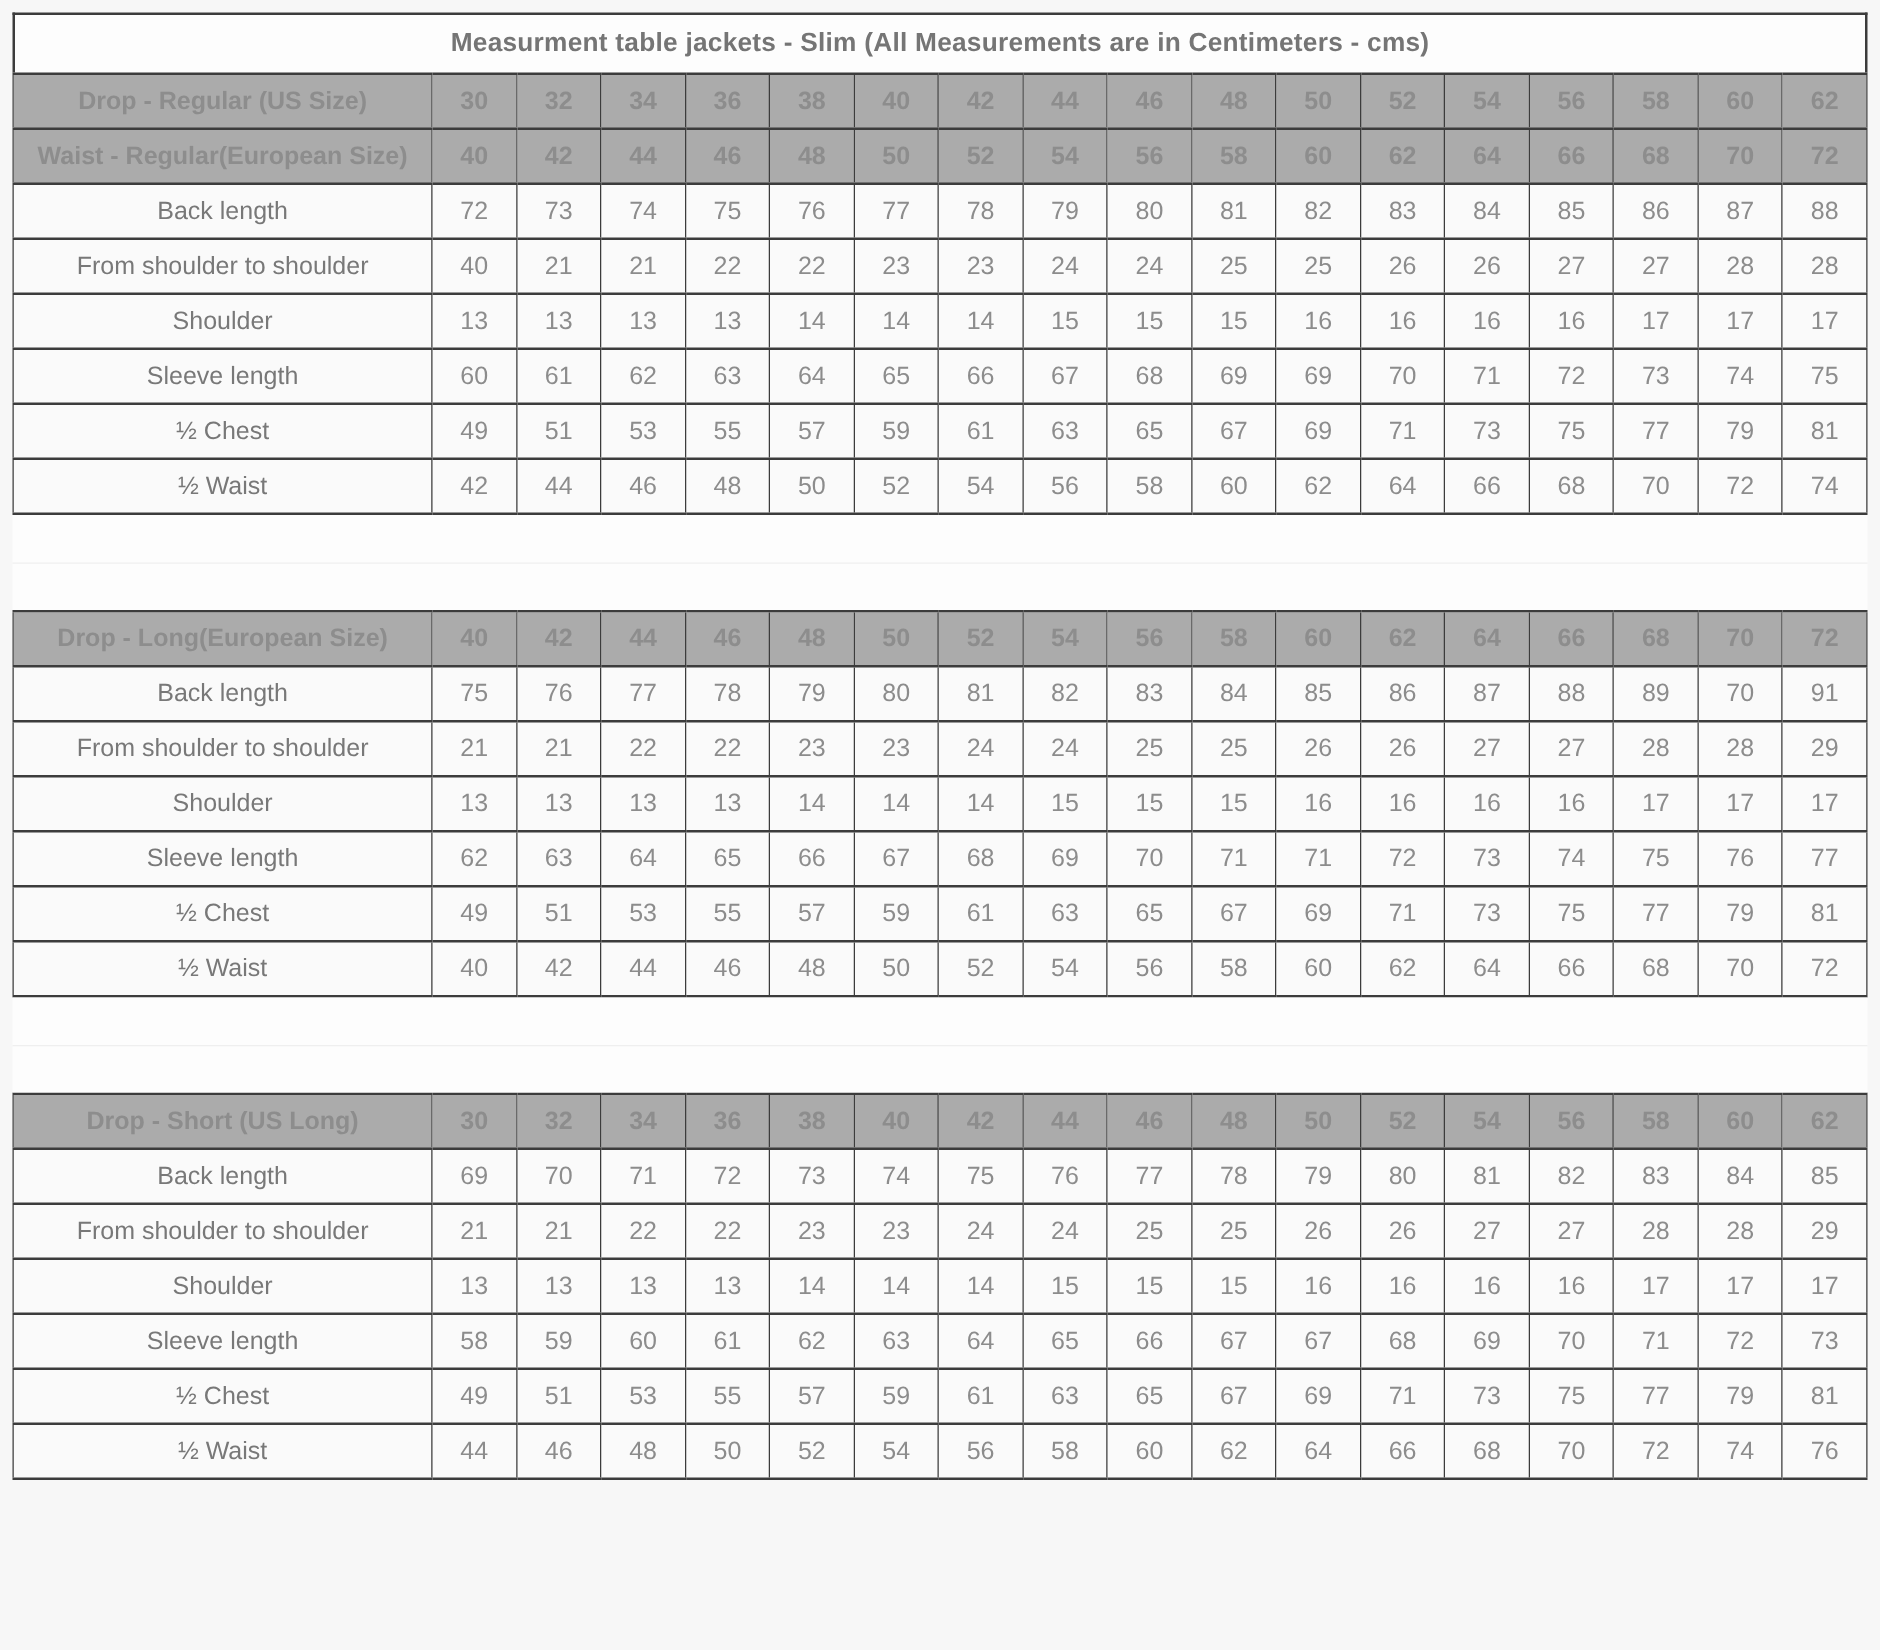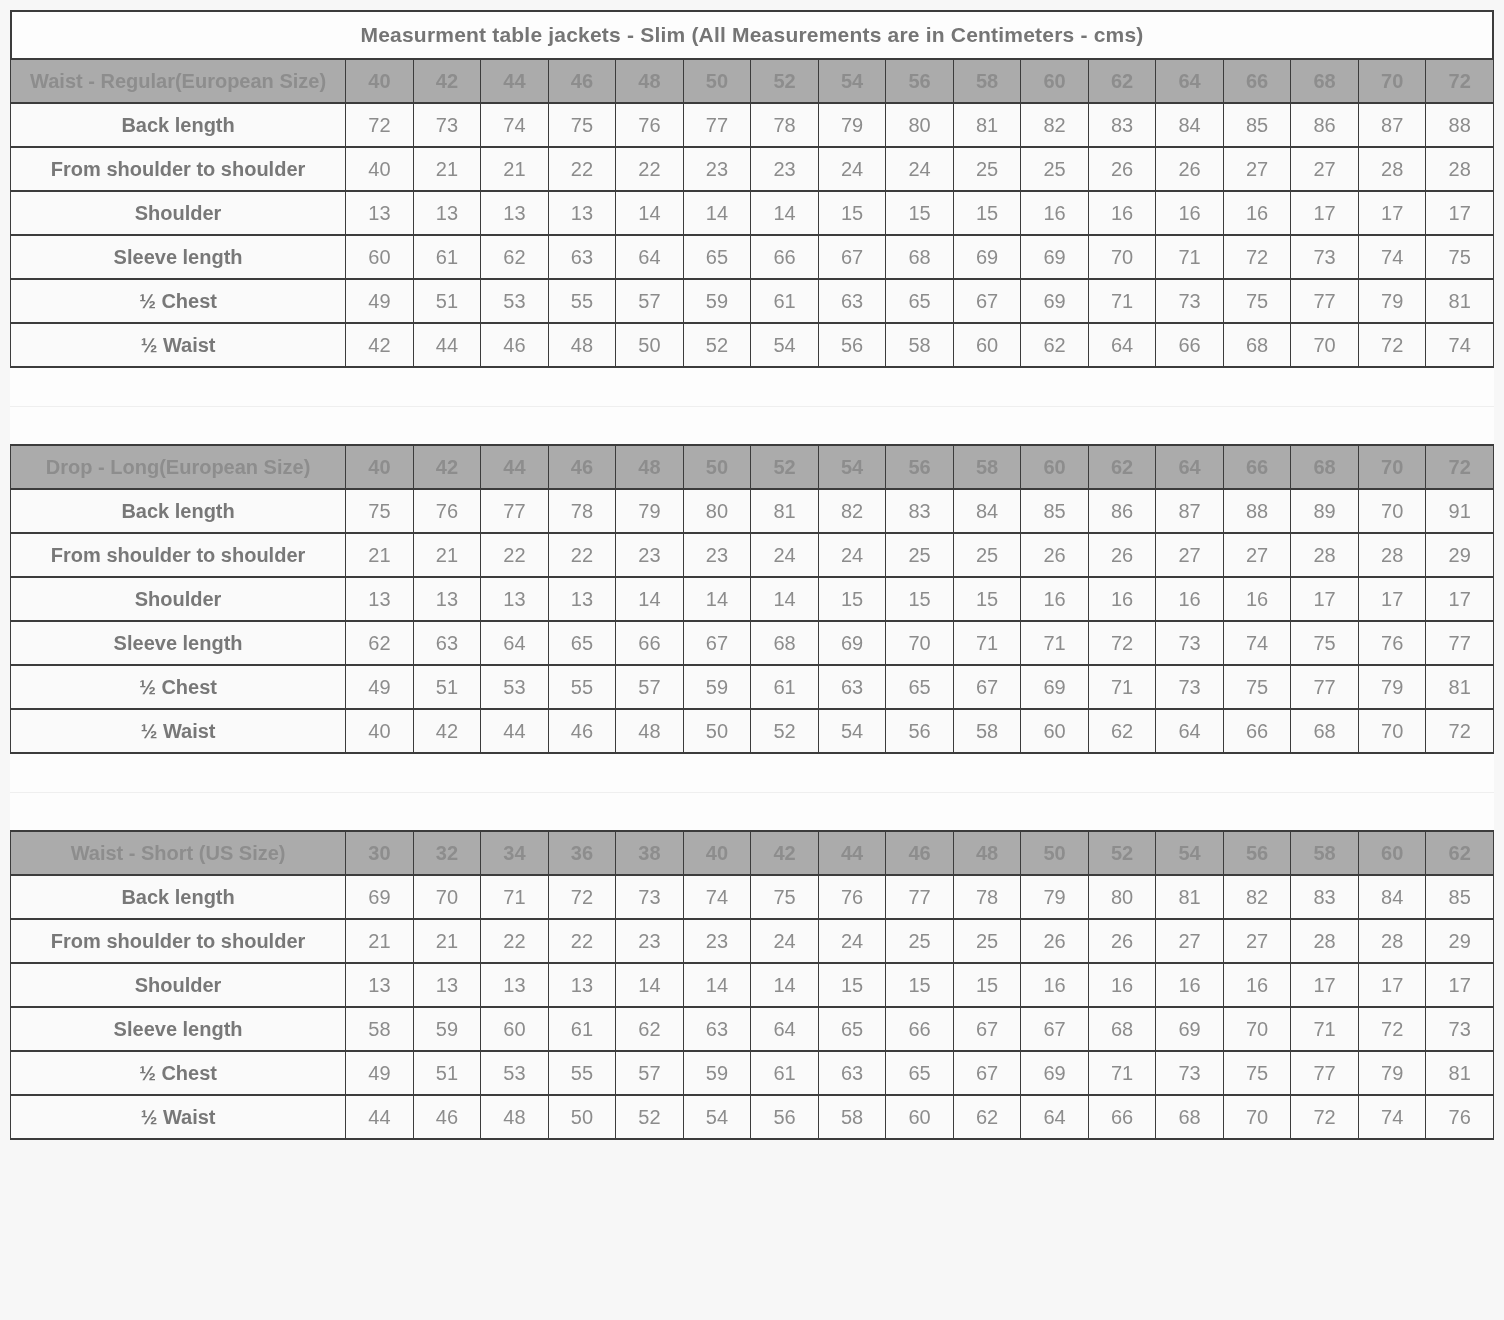--- a/index.html
+++ b/index.html
@@ -52,21 +52,21 @@
     font-weight: bold;
   }
   tr.data-row td {
     background: #fafafa;
     color: #8c8c8c;
     font-weight: normal;
   }
   tr.data-row th {
     background: #fafafa;
     color: #787878;
-    font-weight: bold;
+    font-weight: normal;
   }
   col.label-col { width: 22.6%; }
   .section-gap {
     height: 76px;
     background: #fdfdfd;
     position: relative;
   }
   .section-gap::after {
     content: "";
     position: absolute;
@@ -97,20 +97,40 @@
         <col>
         <col>
         <col>
         <col>
         <col>
         <col>
         <col>
         <col>
       </colgroup>
       <tbody>
+        <tr class="header-row">
+          <th>Drop - Regular (US Size)</th>
+          <td>30</td>
+          <td>32</td>
+          <td>34</td>
+          <td>36</td>
+          <td>38</td>
+          <td>40</td>
+          <td>42</td>
+          <td>44</td>
+          <td>46</td>
+          <td>48</td>
+          <td>50</td>
+          <td>52</td>
+          <td>54</td>
+          <td>56</td>
+          <td>58</td>
+          <td>60</td>
+          <td>62</td>
+        </tr>
         <tr class="header-row">
           <th>Waist - Regular(European Size)</th>
           <td>40</td>
           <td>42</td>
           <td>44</td>
           <td>46</td>
           <td>48</td>
           <td>50</td>
           <td>52</td>
           <td>54</td>
@@ -432,21 +452,21 @@
         <col>
         <col>
         <col>
         <col>
         <col>
         <col>
         <col>
       </colgroup>
       <tbody>
         <tr class="header-row">
-          <th>Waist - Short (US Size)</th>
+          <th>Drop - Short (US Long)</th>
           <td>30</td>
           <td>32</td>
           <td>34</td>
           <td>36</td>
           <td>38</td>
           <td>40</td>
           <td>42</td>
           <td>44</td>
           <td>46</td>
           <td>48</td>

